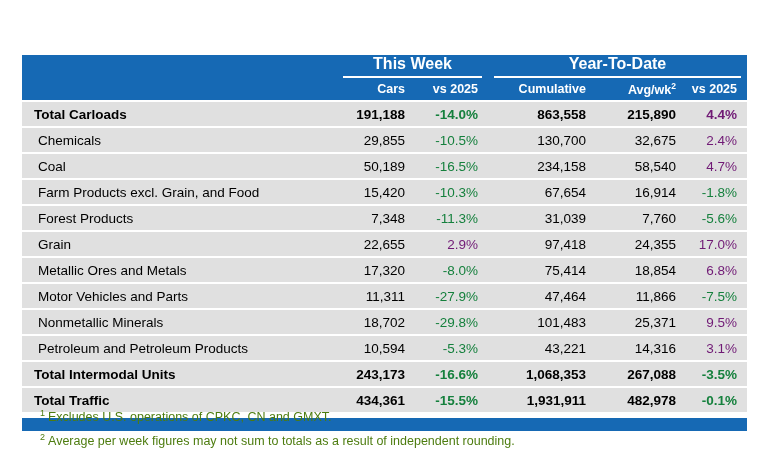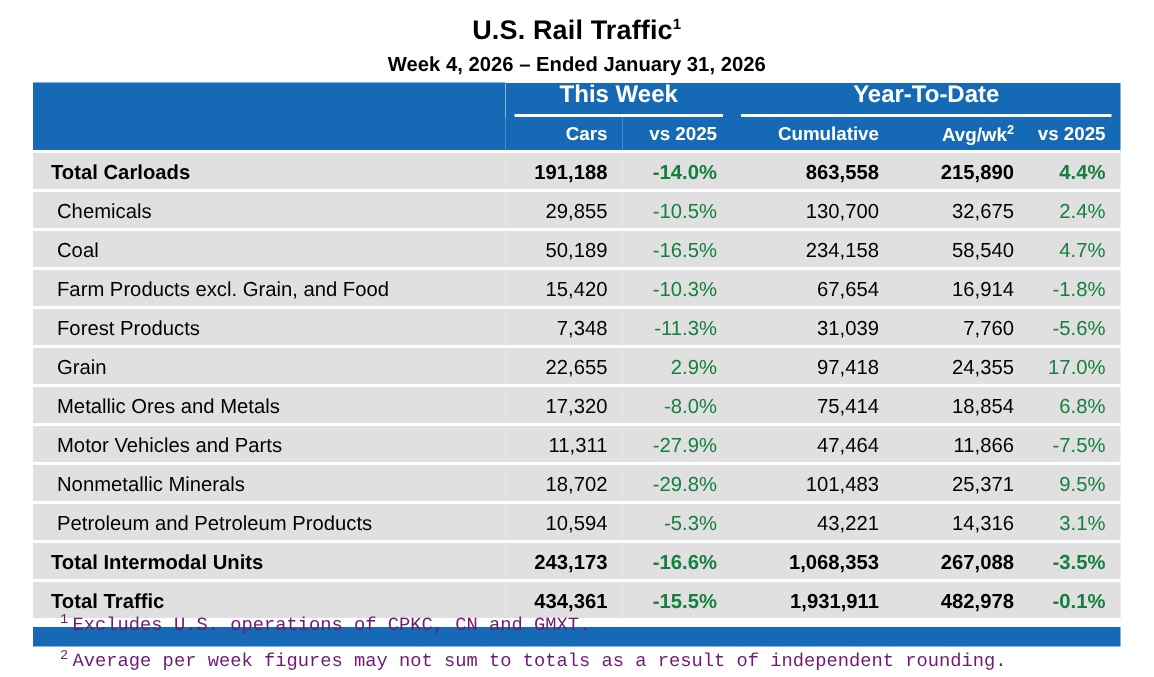--- a/index.html
+++ b/index.html
@@ -117,61 +117,54 @@
   td.label {
     text-align: left;
     padding-left: 12px;
   }
   td.label.indent { padding-left: 16px; }
   td.num {
     text-align: right;
     padding-right: 10px;
     white-space: nowrap;
   }
-  .pos { color: #15803d; }
+  .pos { color: #701a75; }
   .neg { color: #15803d; }
 
   
   .bottom-bar {
     height: 13px;
     background: #1669b4;
     width: 725px;
     margin-top: 4px;
   }
 
   
   .footnotes {
     position: absolute;
     left: 40px;
     top: 403px;
     width: 700px;
   }
   .footnote {
     font-size: 12.5px;
     line-height: 20px;
-    color: #701a75;
-    font-family: Liberation Mono, monospace;
+    color: #4d7c0f;
   }
   .footnote .sup {
     font-size: 9px;
     vertical-align: super;
     margin-right: 3px;
   }
 </style>
 </head>
 <body>
 
 <div id="page">
 
-  <div class="title-block">
-    <div class="main-title">
-      <span>U.S. Rail Traffic</span><span class="sup">1</span>
-    </div>
-    <div class="sub-title">Week 4, 2026 – Ended January 31, 2026</div>
-  </div>
 
   <div class="table-wrap">
     <table class="rail">
       <colgroup>
         <col class="c-label">
         <col class="c-cars">
         <col class="c-vs1">
         <col class="c-cum">
         <col class="c-avg">
         <col class="c-vs2">

